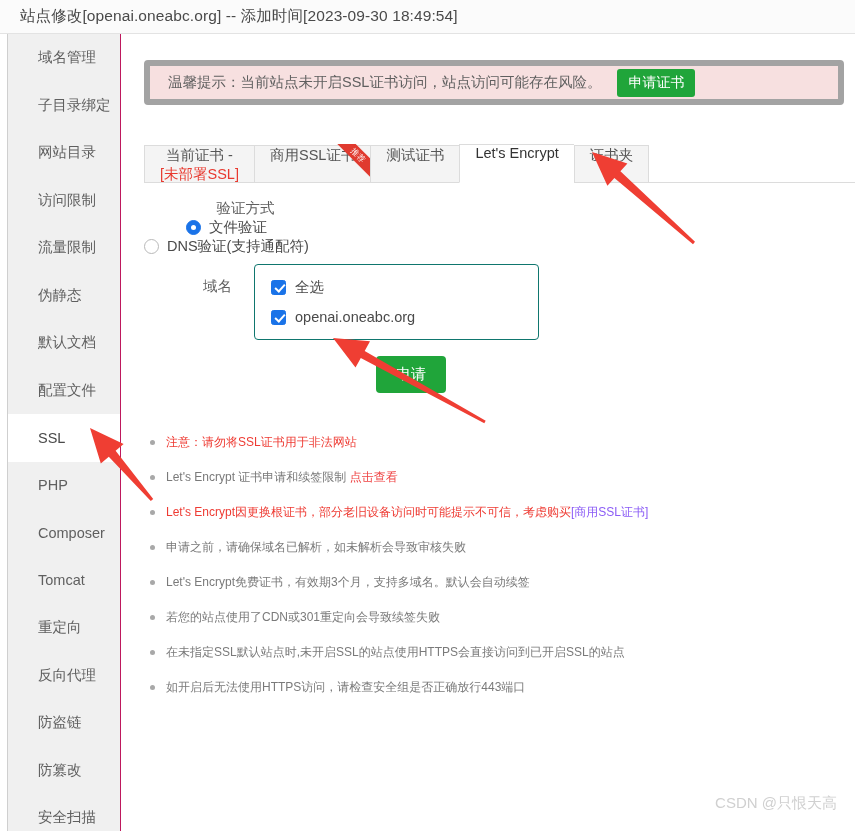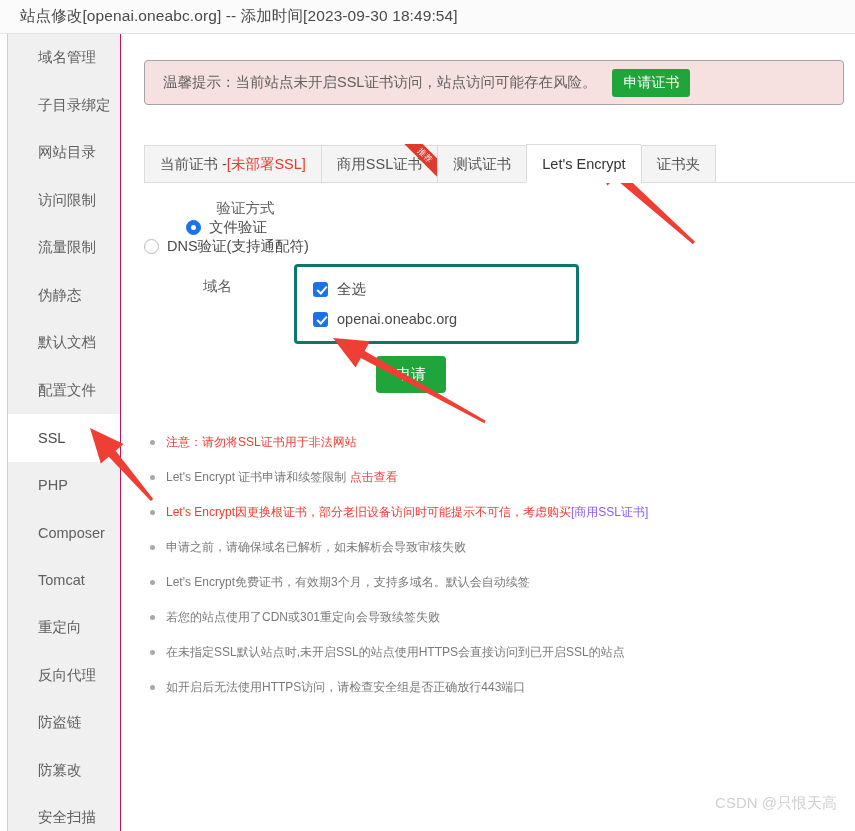--- a/index.html
+++ b/index.html
@@ -69,21 +69,21 @@
     width: 733px; height: 797px;
     background: #ffffff;
   }
 
   
   .alert {
     position: absolute;
     left: 22px; top: 26px;
     width: 700px; height: 45px;
     background: #f7e0e0;
-    border: 1px solid #a3a3a3;
+    border: 6px solid #a3a3a3;
     border-radius: 4px;
     display: flex;
     align-items: center;
     padding-left: 18px;
   }
   .alert-text {
     font-size: 14.5px;
     color: #5f5f5f;
     white-space: nowrap;
   }
@@ -120,20 +120,21 @@
     display: flex;
     align-items: center;
     padding: 0 15px;
     font-size: 14.5px;
     color: #555555;
     background: #f4f4f4;
     border: 1px solid #dcdcdc;
     border-right: none;
     white-space: nowrap;
     cursor: pointer;
+    flex-direction: column;
   }
   .tab:last-of-type { border-right: 1px solid #dcdcdc; }
   .tab.active {
     background: #ffffff;
     border-bottom-color: #ffffff;
     color: #333333;
     z-index: 3;
     height: 39px;
   }
   .tab .red { color: #e8392f; }
@@ -216,25 +217,24 @@
     text-align: right;
     font-size: 14.5px;
     color: #5f5f5f;
     padding-right: 22px;
     padding-top: 13px;
     white-space: nowrap;
   }
   .domain-box {
     width: 285px;
     min-height: 66px;
-    border: 3px solid #0f766e;
+    border: 1px solid #0f766e;
     border-radius: 4px;
     background: #fff;
     padding: 11px 16px;
-    margin-left: 40px;
   }
   .check-opt {
     display: flex;
     align-items: center;
     height: 22px;
     margin-bottom: 8px;
     font-size: 14.5px;
     color: #4a4a4a;
     cursor: pointer;
     white-space: nowrap;

